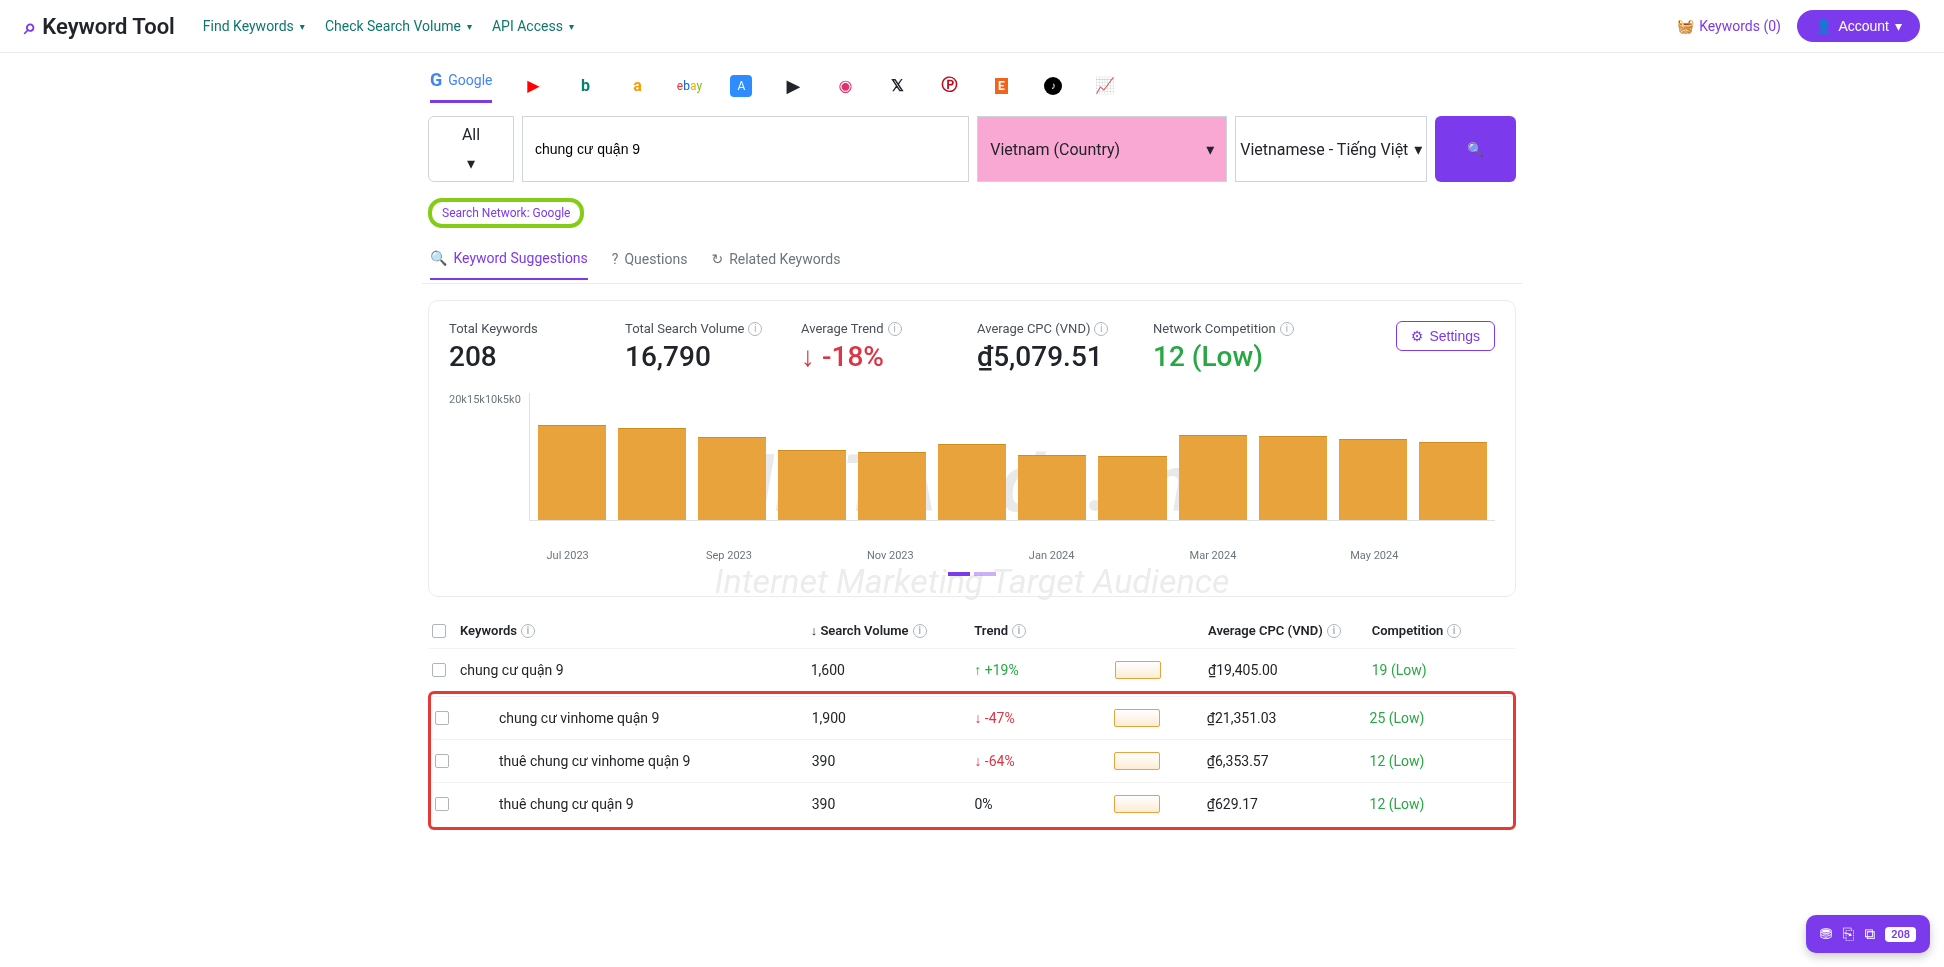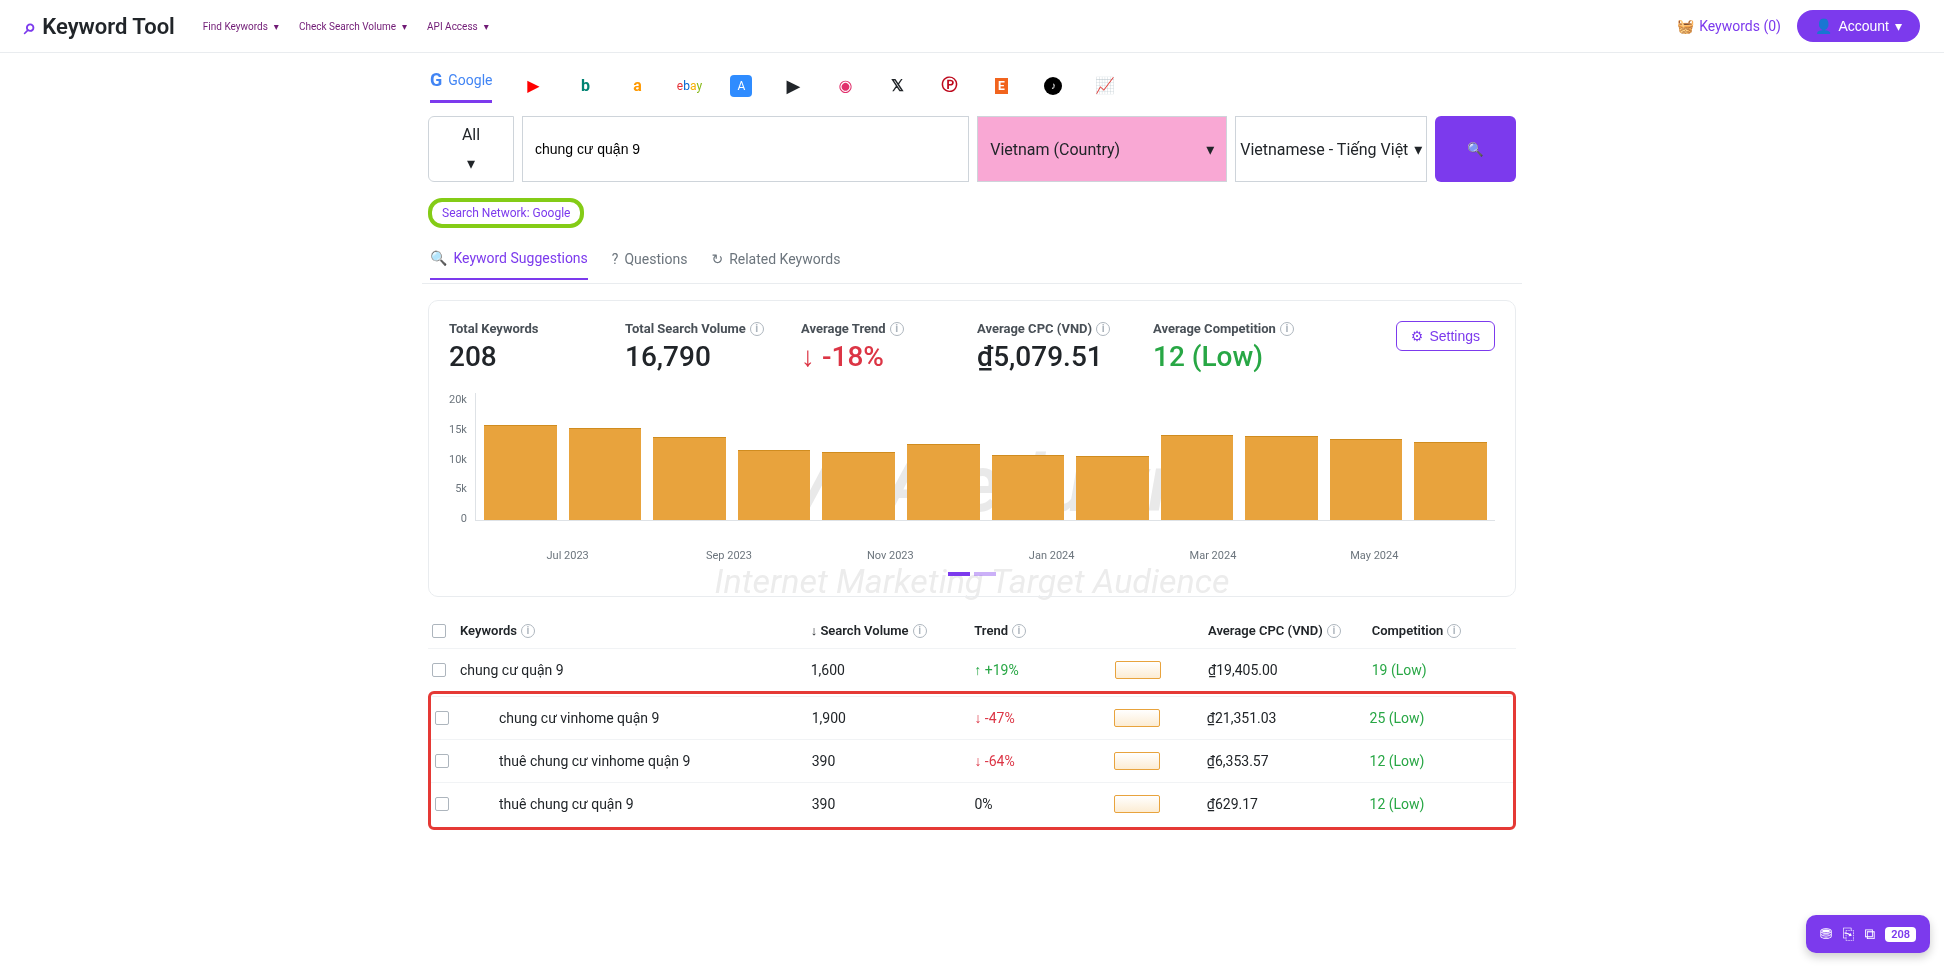--- a/index.html
+++ b/index.html
@@ -1,21 +1,21 @@
 <!DOCTYPE html>
 <html><head>
 <meta charset="utf-8">
 <style>
   * { box-sizing: border-box; margin: 0; padding: 0; }
   body { font-family: -apple-system, BlinkMacSystemFont, "Segoe UI", Roboto, sans-serif; color: #212529; background: #fff; position: relative; overflow-x: hidden; }
   .header { display: flex; align-items: center; padding: 10px 24px; border-bottom: 1px solid #e9ecef; }
   .logo { display: flex; align-items: center; font-size: 22px; font-weight: 600; margin-right: 28px; }
   .logo-mark { color: #7c3aed; font-size: 22px; margin-right: 6px; font-weight: bold; }
   .nav { display: flex; gap: 20px; }
-  .nav-item { color: #701a75; font-size: 10px; cursor: pointer; display: flex; align-items: center; gap: 4px; text-align: right; }
+  .nav-item { color: #0f766e; font-size: 14px; cursor: pointer; display: flex; align-items: center; gap: 4px; text-align: right; }
   .nav-right { margin-left: auto; display: flex; align-items: center; gap: 16px; }
   .keywords-cart { color: #7c3aed; font-size: 14px; display: flex; align-items: center; gap: 4px; }
   .account-btn { background: #7c3aed; color: #fff; border: none; border-radius: 20px; padding: 8px 18px; font-size: 14px; cursor: pointer; display: flex; align-items: center; gap: 6px; }
   .caret::after { content: "▾"; font-size: 10px; margin-left: 2px; }
   .container { max-width: 1120px; margin: 0 auto; padding: 0 10px; }
   .platforms { display: flex; gap: 30px; padding: 16px 8px 0; align-items: center; }
   .plat { width: 22px; height: 22px; display: flex; align-items: center; justify-content: center; font-size: 16px; cursor: pointer; }
   .plat-google { display: flex; align-items: center; gap: 6px; color: #4285f4; font-size: 14px; border-bottom: 3px solid #7c3aed; padding-bottom: 10px; margin-bottom: -1px; }
   .searchbar { display: flex; gap: 8px; padding: 14px 6px; }
   .sel-all { border: 1px solid #ced4da; border-radius: 6px 0 0 6px; padding: 8px 12px; background: #fff; display: flex; align-items: center; gap: 10px; min-width: 86px; justify-content: space-between; flex-direction: column; }
@@ -23,29 +23,29 @@
   .sel-loc { border: 1px solid #ced4da; padding: 8px 12px; background: #f9a8d4; display: flex; align-items: center; gap: 6px; min-width: 250px; justify-content: space-between; }
   .sel-lang { border: 1px solid #ced4da; padding: 8px 4px; background: #fff; display: flex; align-items: center; gap: 6px; min-width: 180px; justify-content: space-between; }
   .search-btn { background: #7c3aed; border: none; border-radius: 6px; padding: 8px 32px; color: #fff; cursor: pointer; display: flex; align-items: center; justify-content: center; }
   .badge-network { display: inline-block; border: 4px solid #84cc16; border-radius: 14px; padding: 4px 10px; font-size: 12px; color: #7c3aed; margin: 2px 6px 6px; }
   .tabs { display: flex; gap: 24px; padding: 4px 8px; border-bottom: 1px solid #e9ecef; }
   .tab { padding: 12px 0; font-size: 14px; color: #6c757d; cursor: pointer; display: flex; align-items: center; gap: 6px; }
   .tab.active { color: #7c3aed; border-bottom: 2px solid #7c3aed; margin-bottom: -1px; }
   .panel { border: 1px solid #e9ecef; border-radius: 10px; margin: 16px 6px; padding: 20px; position: relative; }
   .stats-row { display: flex; gap: 36px; align-items: flex-start; }
   .stat { min-width: 140px; }
-  .stat-label { font-size: 13px; color: #495057; display: flex; align-items: center; gap: 4px; font-weight: bold; }
+  .stat-label { font-size: 13px; color: #495057; display: flex; align-items: center; gap: 4px; }
   .stat-value { font-size: 28px; font-weight: 500; margin-top: 4px; }
   .stat-red { color: #dc3545; }
   .stat-green { color: #28a745; }
   .settings-btn { position: absolute; right: 20px; top: 20px; border: 1px solid #7c3aed; color: #7c3aed; background: #fff; border-radius: 6px; padding: 6px 14px; font-size: 14px; cursor: pointer; display: flex; align-items: center; gap: 6px; }
   .chart-wrap { margin-top: 20px; }
   .chart-title { text-align: center; font-weight: 600; font-size: 15px; color: #495057; margin-bottom: 8px; }
   .chart-area { display: flex; align-items: stretch; height: 150px; }
-  .y-axis { display: flex; flex-direction: column; justify-content: space-between; padding-right: 8px; font-size: 11px; color: #6c757d; text-align: right; padding-bottom: 18px; }
+  .y-axis { display: flex; justify-content: space-between; padding-right: 8px; font-size: 11px; color: #6c757d; text-align: right; padding-bottom: 18px; }
   .bars-grid { flex: 1; display: flex; align-items: flex-end; gap: 12px; border-left: 1px solid #dee2e6; border-bottom: 1px solid #dee2e6; padding: 0 8px; height: 128px; }
   .bar { flex: 1; background: #e8a33d; border-top: 1px solid #d08c1f; }
   .x-axis { display: flex; justify-content: space-between; font-size: 11px; color: #6c757d; padding: 6px 40px 0 38px; }
   .x-tick { flex: 1; text-align: center; }
   .pager { display: flex; justify-content: center; gap: 4px; margin-top: 10px; }
   .pager span { display: inline-block; width: 22px; height: 4px; background: #7c3aed; }
   .pager span:last-child { opacity: 0.4; }
   .table { margin: 14px 6px; width: calc(100% - 12px); }
   .thead { display: grid; grid-template-columns: 28px 3fr 1.4fr 1.2fr 0.8fr 1.4fr 1.2fr; padding: 10px 4px; font-size: 13px; font-weight: 600; color: #212529; align-items: center; }
   .th { display: flex; align-items: center; gap: 4px; }
@@ -220,21 +220,21 @@
       </div>
       <div class="stat">
         <div class="stat-label">
             <span>Average CPC (VND)</span> 
             <span class="info">i</span>
           </div>
         <div class="stat-value">₫5,079.51</div>
       </div>
       <div class="stat">
         <div class="stat-label">
-            <span>Average Competition</span> 
+            <span>Network Competition</span> 
             <span class="info">i</span>
           </div>
         <div class="stat-value stat-green">12 (Low)</div>
       </div>
     </div>
 
     <div class="chart-wrap">
       <div class="chart-area">
         <div class="y-axis" id="y-axis">
             <div>20k</div>

